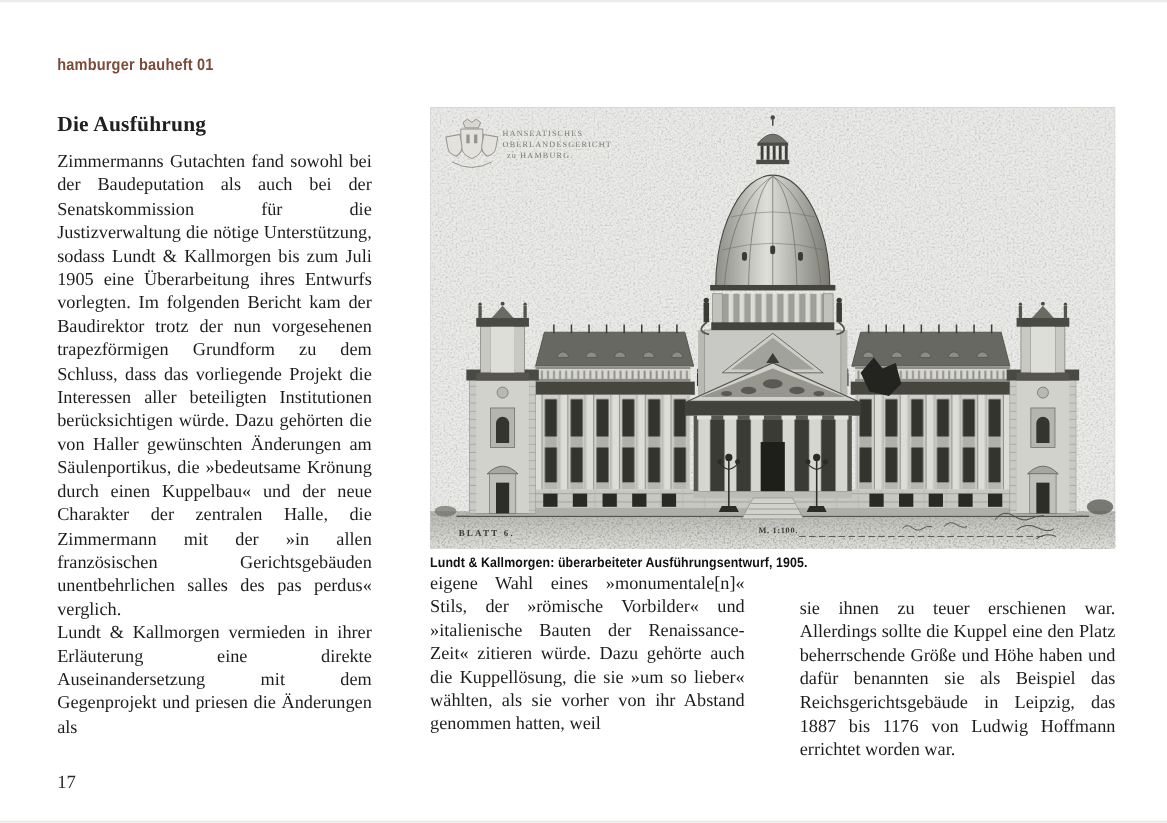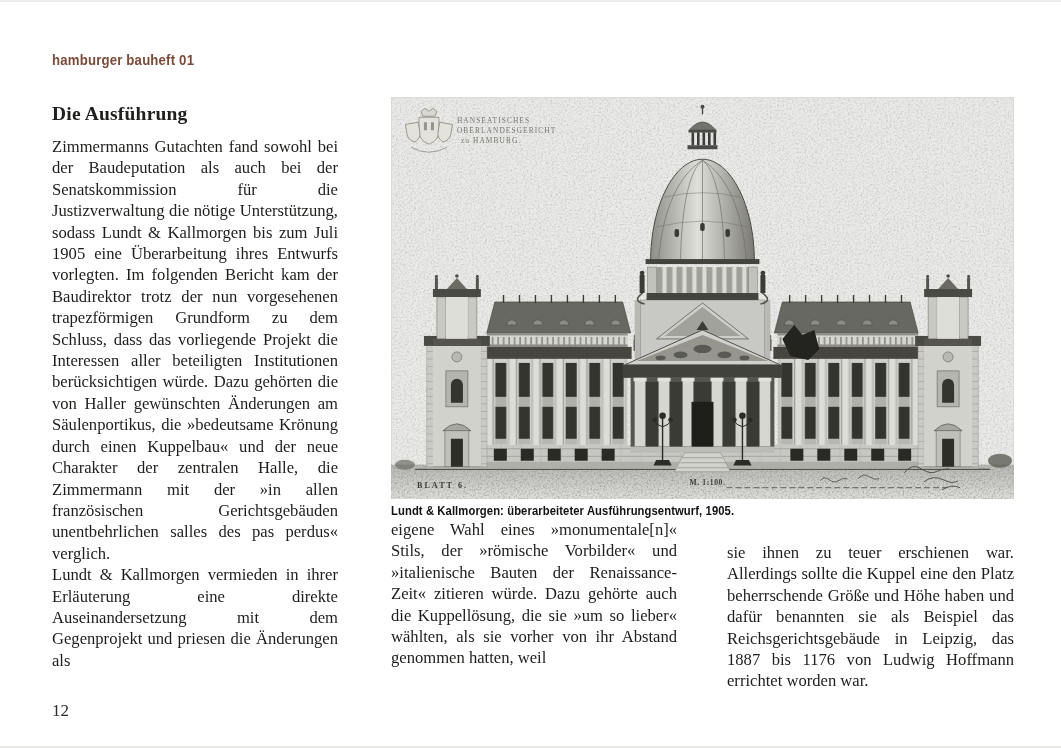--- a/index.html
+++ b/index.html
@@ -342,16 +342,16 @@
   <div class="figure-caption">Lundt &amp; Kallmorgen: überarbeiteter Ausführungsentwurf, 1905.</div>
 
   <div class="col col-mid">
     <p>eigene Wahl eines »monumentale[n]« Stils, der »römische Vorbilder« und »italienische Bauten der Renaissance-Zeit« zitieren würde. Dazu gehörte auch die Kuppellösung, die sie »um so lieber« wählten, als sie vorher von ihr Abstand genommen hatten, weil</p>
   </div>
 
   <div class="col col-right">
     <p>sie ihnen zu teuer erschienen war. Allerdings sollte die Kuppel eine den Platz beherrschende Größe und Höhe haben und dafür benannten sie als Beispiel das Reichsgerichtsgebäude in Leipzig, das 1887 bis 1176 von Ludwig Hoffmann errichtet worden war.</p>
   </div>
 
-  <div class="page-number">12</div>
+  <div class="page-number">17</div>
 
   <div class="edge bottom"></div>
 </div>
 
 </body></html>

